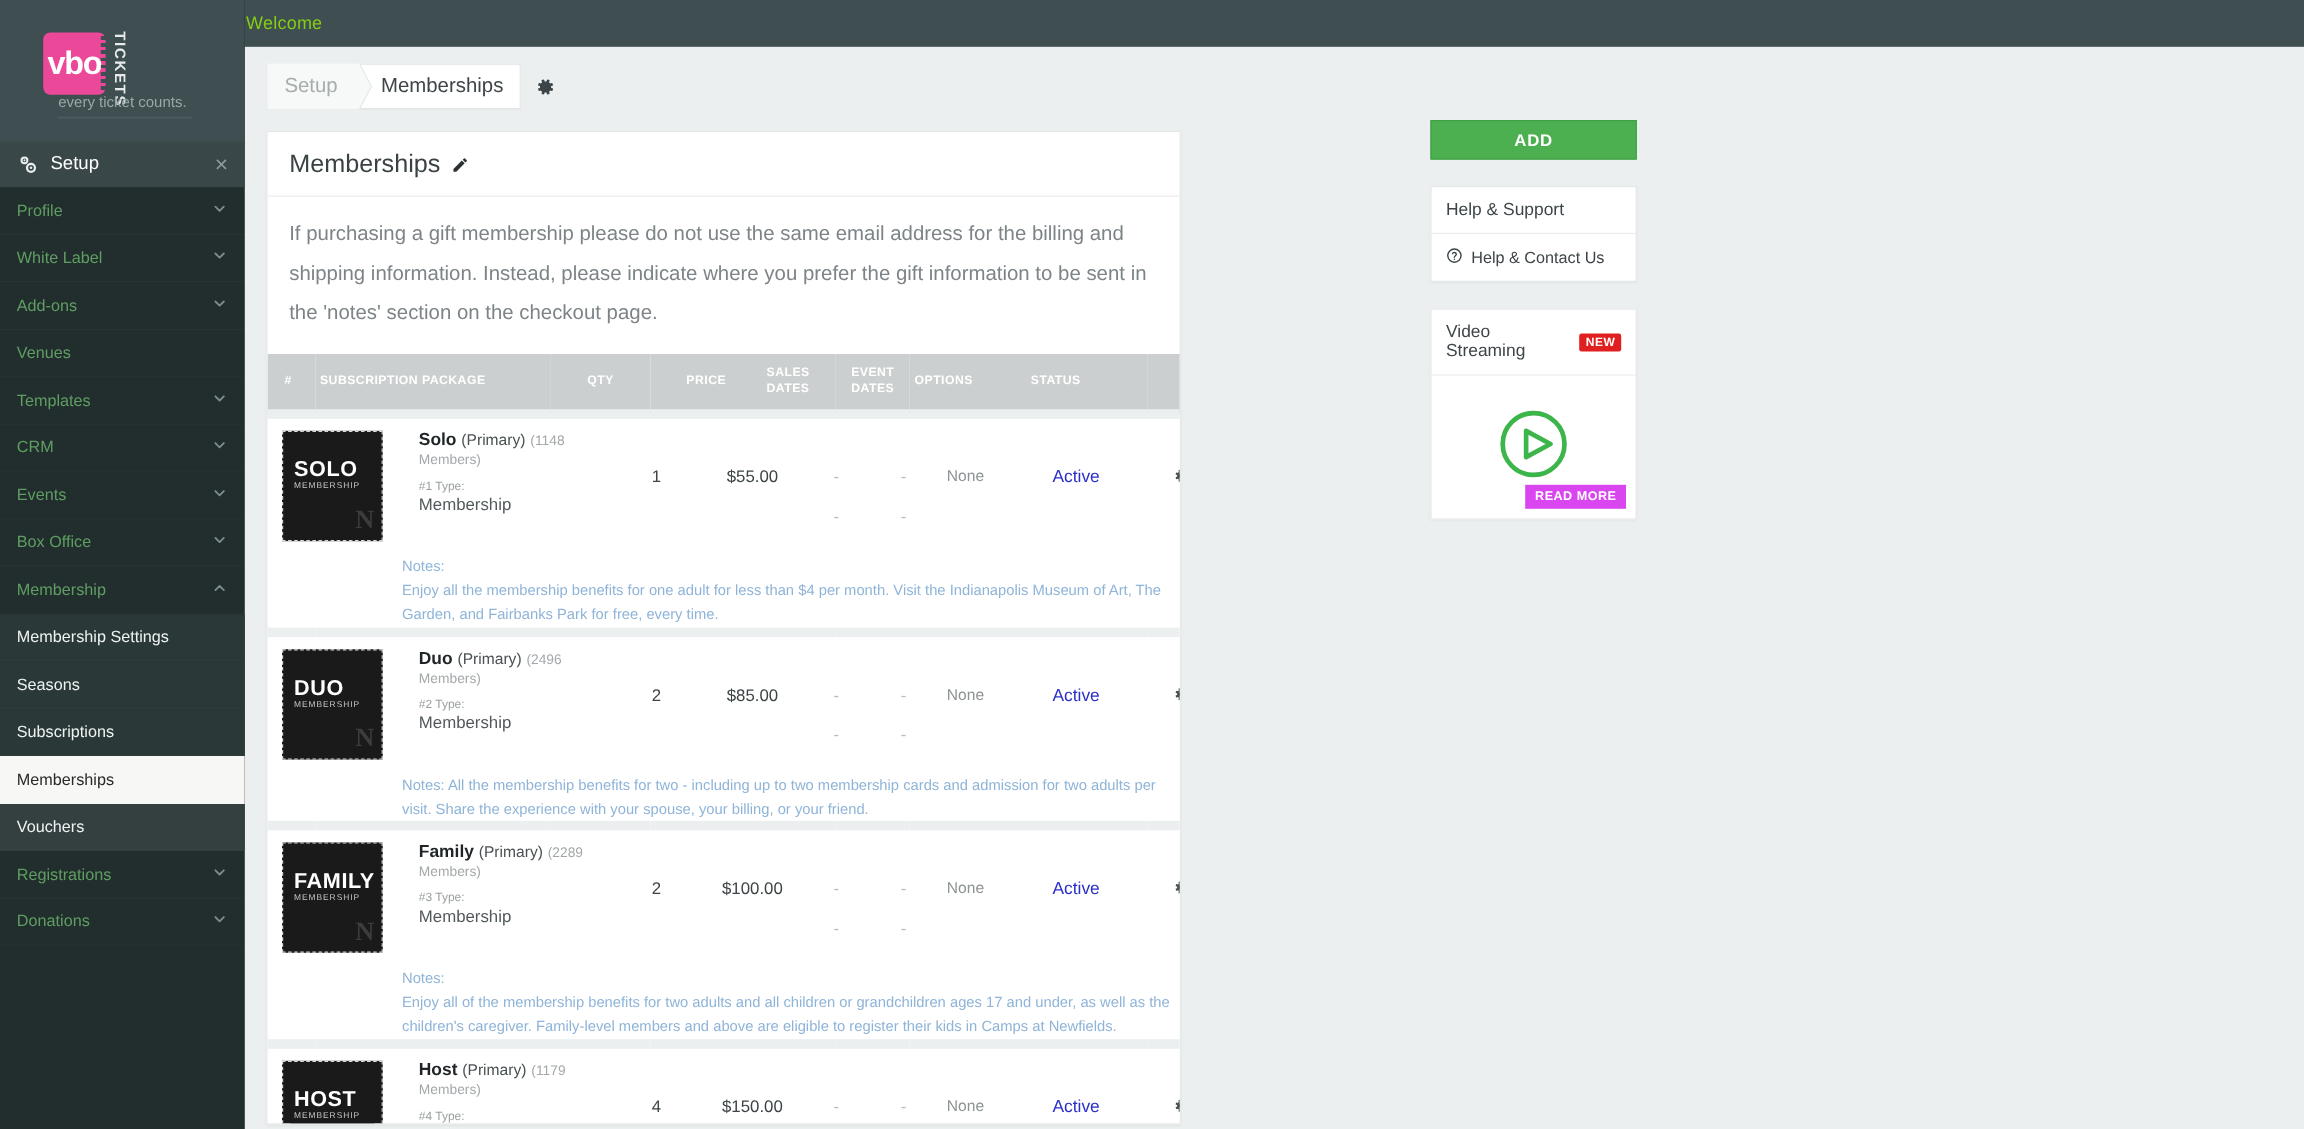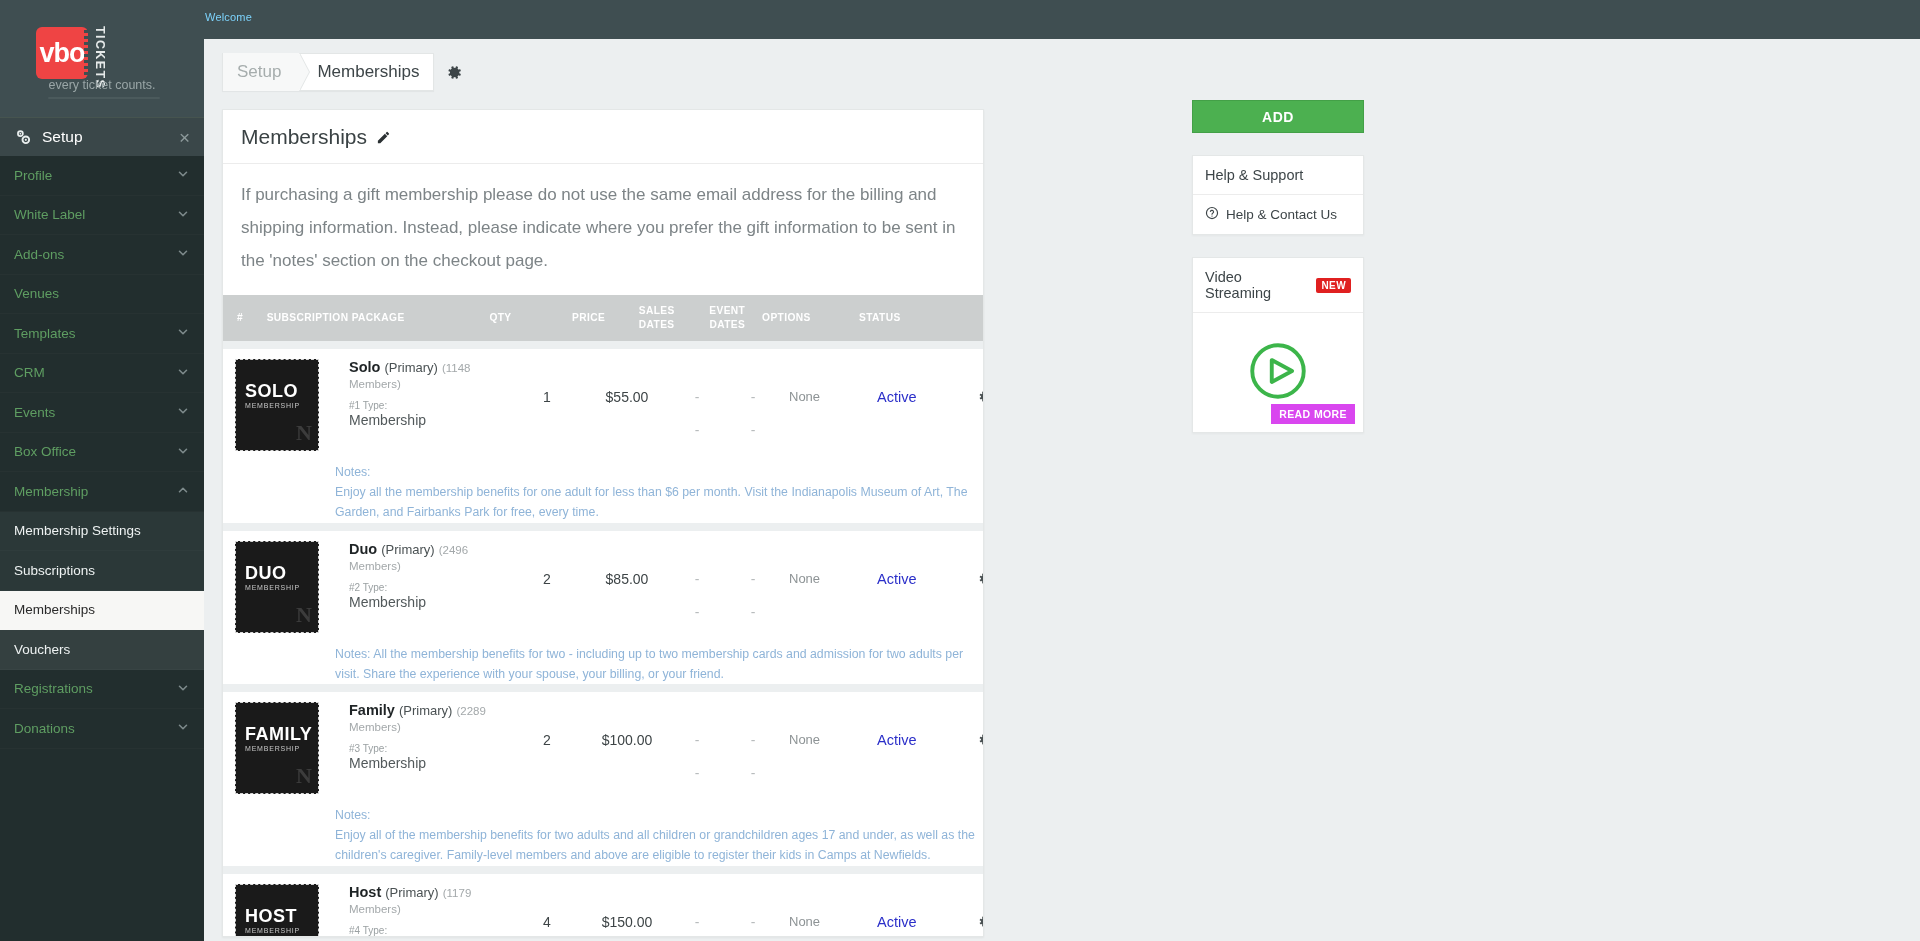--- a/index.html
+++ b/index.html
@@ -13,21 +13,21 @@
   
   .topbar {
     position: absolute; top: 0; left: 0;
     width: 1920px; height: 39px;
     background: #3f4e51;
     display: flex; align-items: center;
     z-index: 30;
   }
   .topbar-welcome {
     position: absolute; left: 205px; top: 11px;
-    color: #7dd3fc; font-size: 11px; letter-spacing: .2px;
+    color: #84cc16; font-size: 15px; letter-spacing: .2px;
   }
   .topbar-right {
     position: absolute; right: 0; top: 0; height: 39px;
     display: flex; align-items: center;
   }
   .tb-item {
     position: relative;
     color: #cfd6d7; font-size: 14.5px;
     padding: 0 14px; height: 39px;
     display: flex; align-items: center;
@@ -52,21 +52,21 @@
     z-index: 40;
     overflow: hidden;
   }
   .logo-area {
     height: 117px; background: #3f4e51;
     position: relative;
   }
   .logo-box {
     position: absolute; left: 36px; top: 27px;
     width: 52px; height: 52px;
-    background: #ef4444; border-radius: 6px;
+    background: #ec4899; border-radius: 6px;
     display: flex; align-items: center; justify-content: center;
   }
   .logo-box .vbo {
     color: #ffffff; font-weight: bold; font-size: 27px;
     letter-spacing: -1px; line-height: 1;
   }
   .logo-notch {
     position: absolute; right: -1px; top: 3px;
     width: 5px; height: 46px;
     background: repeating-linear-gradient(to bottom,
@@ -384,20 +384,23 @@
           </svg></span>
       </div>
       <div class="sb-item lvl1">
         <span class="lbl">Membership</span>
         <span class="chev"><svg width="14" height="14" viewBox="0 0 16 14" fill="none" stroke="#7e8b8c" stroke-width="1.8" stroke-linecap="round" stroke-linejoin="round">
             <path d="M4,9 L8,5 L12,9"></path>
           </svg></span>
       </div>
       <div class="sb-item lvl2">
         <span class="lbl">Membership Settings</span>
+      </div>
+      <div class="sb-item lvl2">
+        <span class="lbl">Seasons</span>
       </div>
       <div class="sb-item lvl2">
         <span class="lbl">Subscriptions</span>
       </div>
       <div class="sb-item lvl2 active">
         <span class="lbl">Memberships</span>
       </div>
       <div class="sb-item lvl2 hovered">
         <span class="lbl">Vouchers</span>
       </div>
@@ -484,21 +487,21 @@
                 </div>
                 <div class="ccell c-opts">None</div>
                 <div class="ccell c-status"><span class="status-link">Active</span></div>
                 <div class="ccell c-act"><span class="row-gear">
                     <svg width="15" height="15" viewBox="0 0 24 24" fill="#4a5153">
                       <path d="M12 8.8a3.2 3.2 0 100 6.4 3.2 3.2 0 000-6.4zm0 4.8a1.6 1.6 0 110-3.2 1.6 1.6 0 010 3.2z"></path>
                       <path d="M20.3 13.5l-1.6-.5a6.7 6.7 0 000-2l1.6-.5a.7.7 0 00.45-.85l-.55-1.7a.7.7 0 00-.85-.4l-1.5.65a6.7 6.7 0 00-1.5-1.5l.65-1.5a.7.7 0 00-.4-.85l-1.7-.55a.7.7 0 00-.85.45l-.5 1.6a6.7 6.7 0 00-2 0l-.5-1.6a.7.7 0 00-.85-.45l-1.7.55a.7.7 0 00-.4.85l.65 1.5a6.7 6.7 0 00-1.5 1.5l-1.5-.65a.7.7 0 00-.85.4l-.55 1.7a.7.7 0 00.45.85l1.6.5a6.7 6.7 0 000 2l-1.6.5a.7.7 0 00-.45.85l.55 1.7a.7.7 0 00.85.4l1.5-.65a6.7 6.7 0 001.5 1.5l-.65 1.5a.7.7 0 00.4.85l1.7.55a.7.7 0 00.85-.45l.5-1.6a6.7 6.7 0 002 0l.5 1.6a.7.7 0 00.85.45l1.7-.55a.7.7 0 00.4-.85l-.65-1.5a6.7 6.7 0 001.5-1.5l1.5.65a.7.7 0 00.85-.4l.55-1.7a.7.7 0 00-.45-.85z"></path>
                     </svg>
                   </span></div>
               </div>
-              <div class="notes"><span class="nlabel">Notes:</span><span>Enjoy all the membership benefits for one adult for less than $6 per month. Visit the Indianapolis Museum of Art, The Garden, and Fairbanks Park for free, every time.</span></div>
+              <div class="notes"><span class="nlabel">Notes:</span><span>Enjoy all the membership benefits for one adult for less than $4 per month. Visit the Indianapolis Museum of Art, The Garden, and Fairbanks Park for free, every time.</span></div>
             </td>
           </tr>
           <tr class="mrow">
             <td colspan="9">
               <div class="rowinner">
                 <div class="thumb">
                   <div class="thumb-inner"></div>
                   <span class="thumb-name">DUO</span>
                   <span class="thumb-sub">MEMBERSHIP</span>
                   <span class="thumb-n">N</span>

